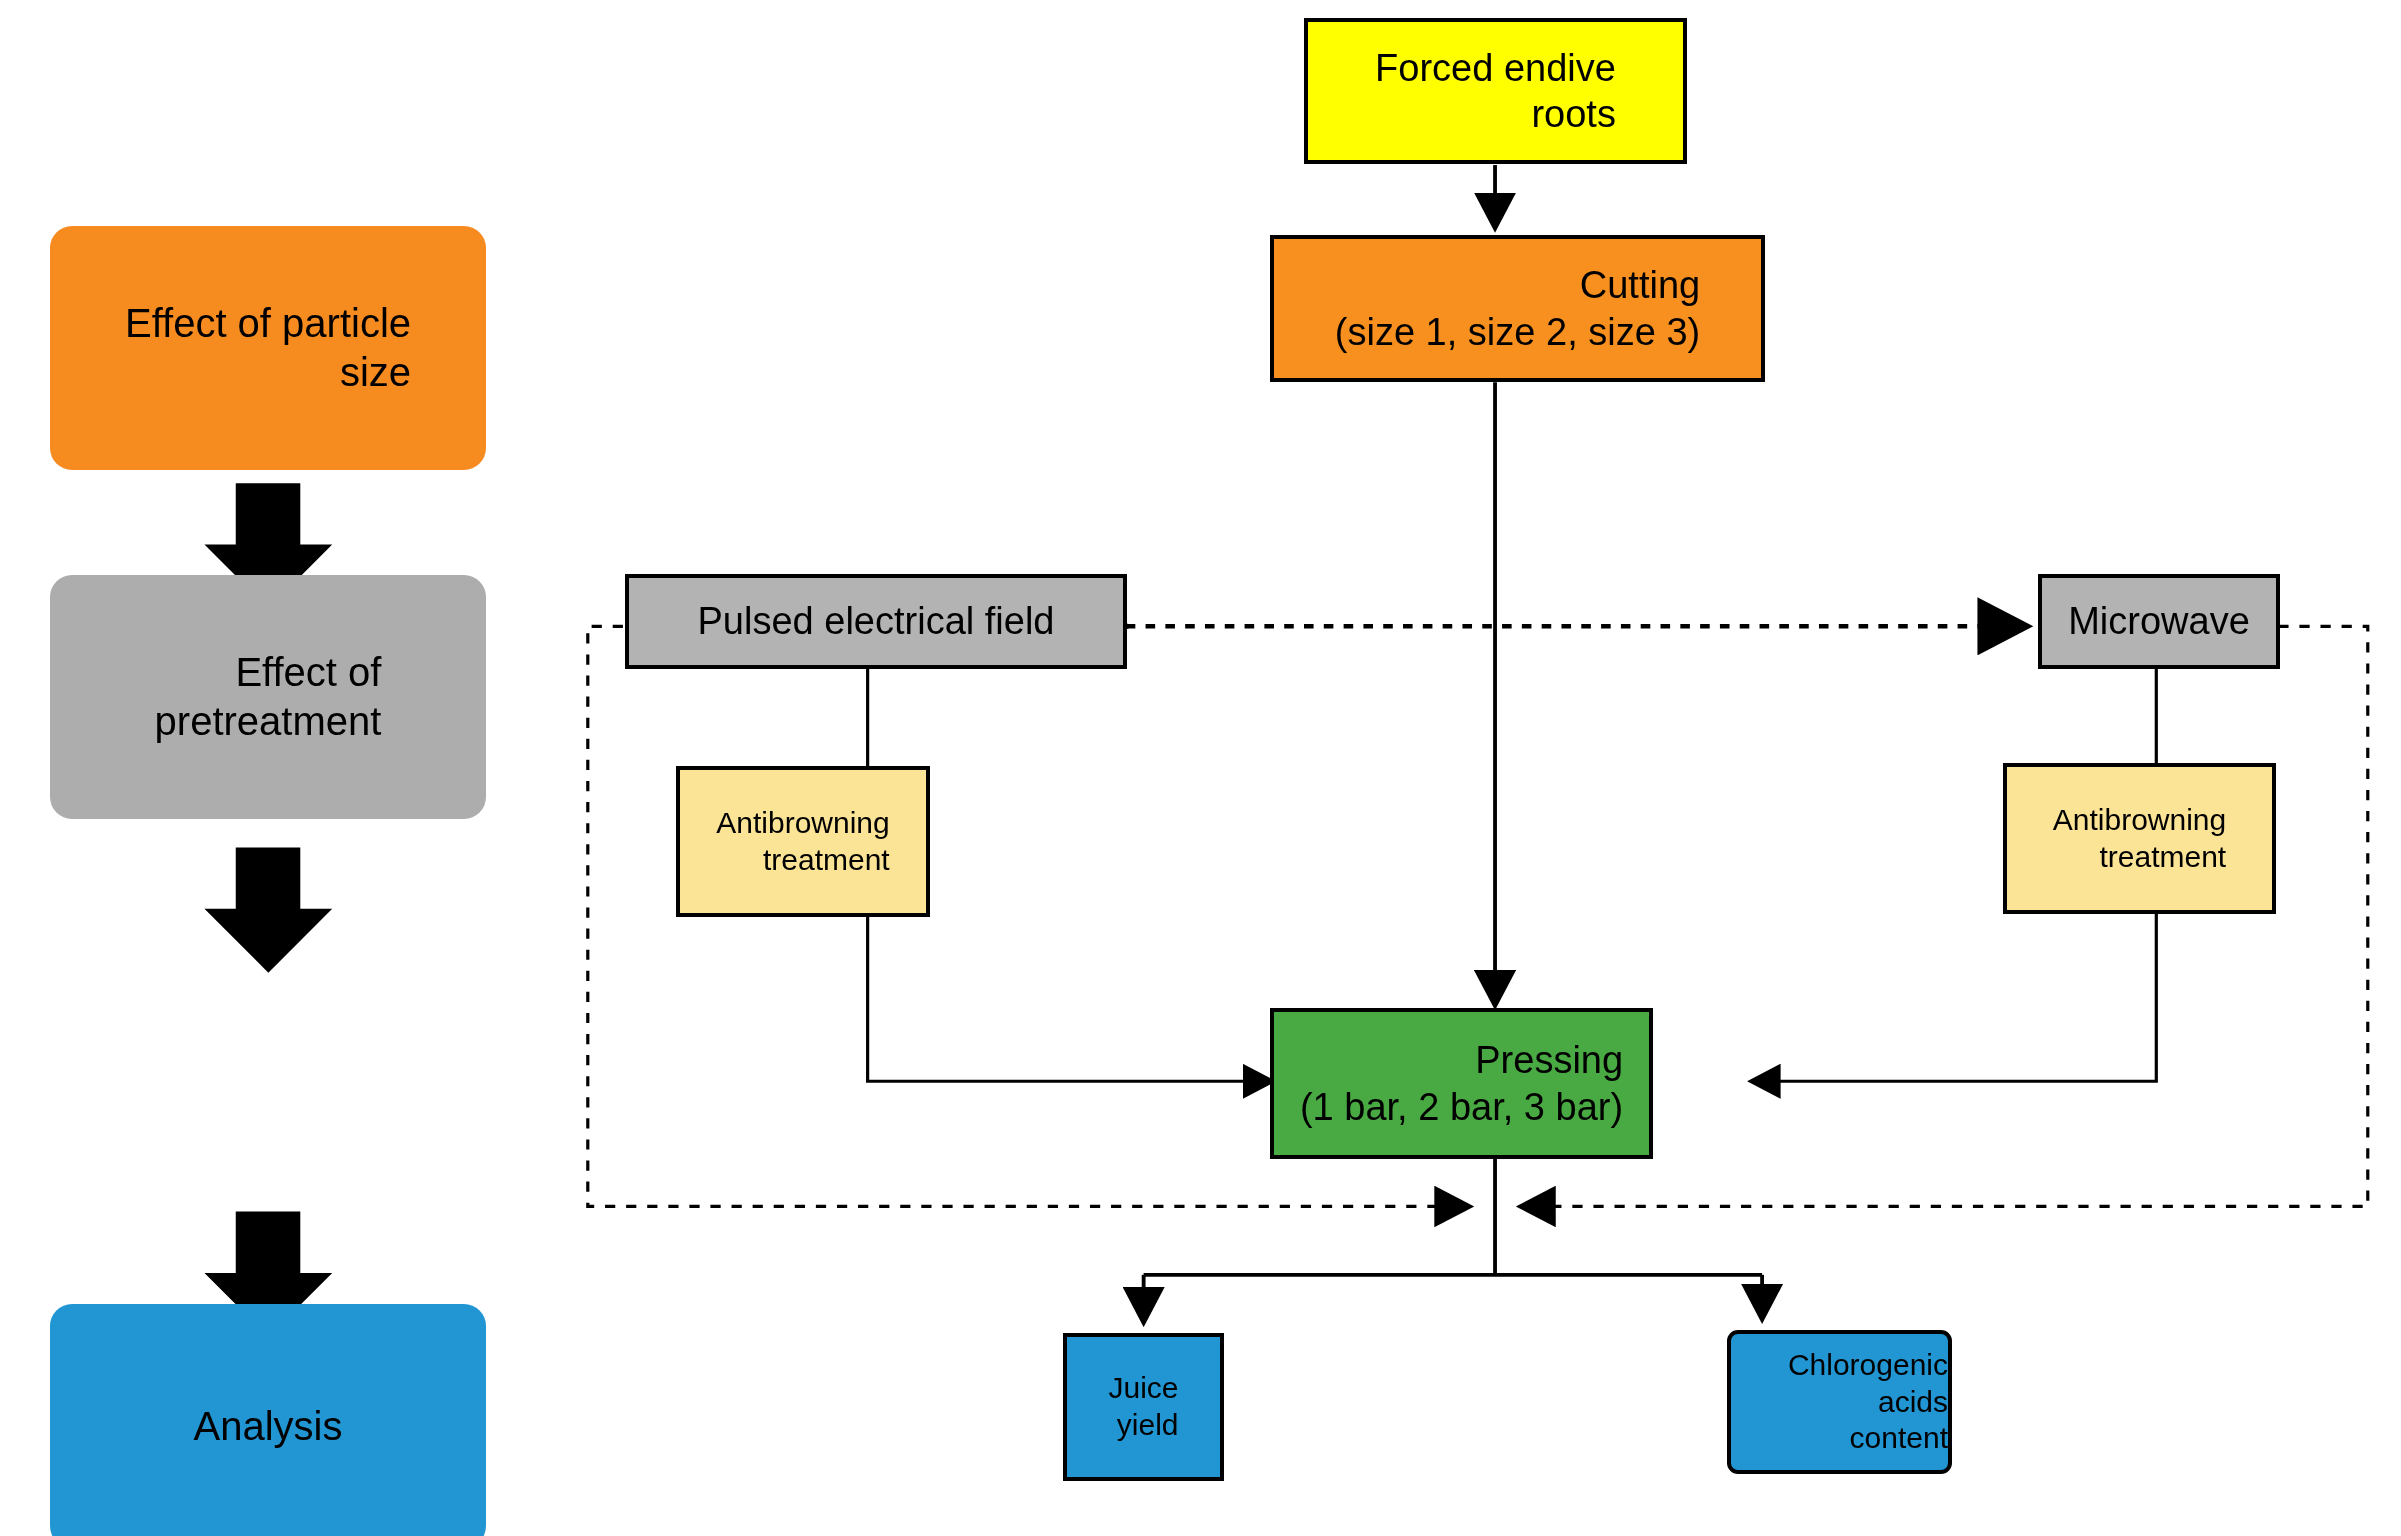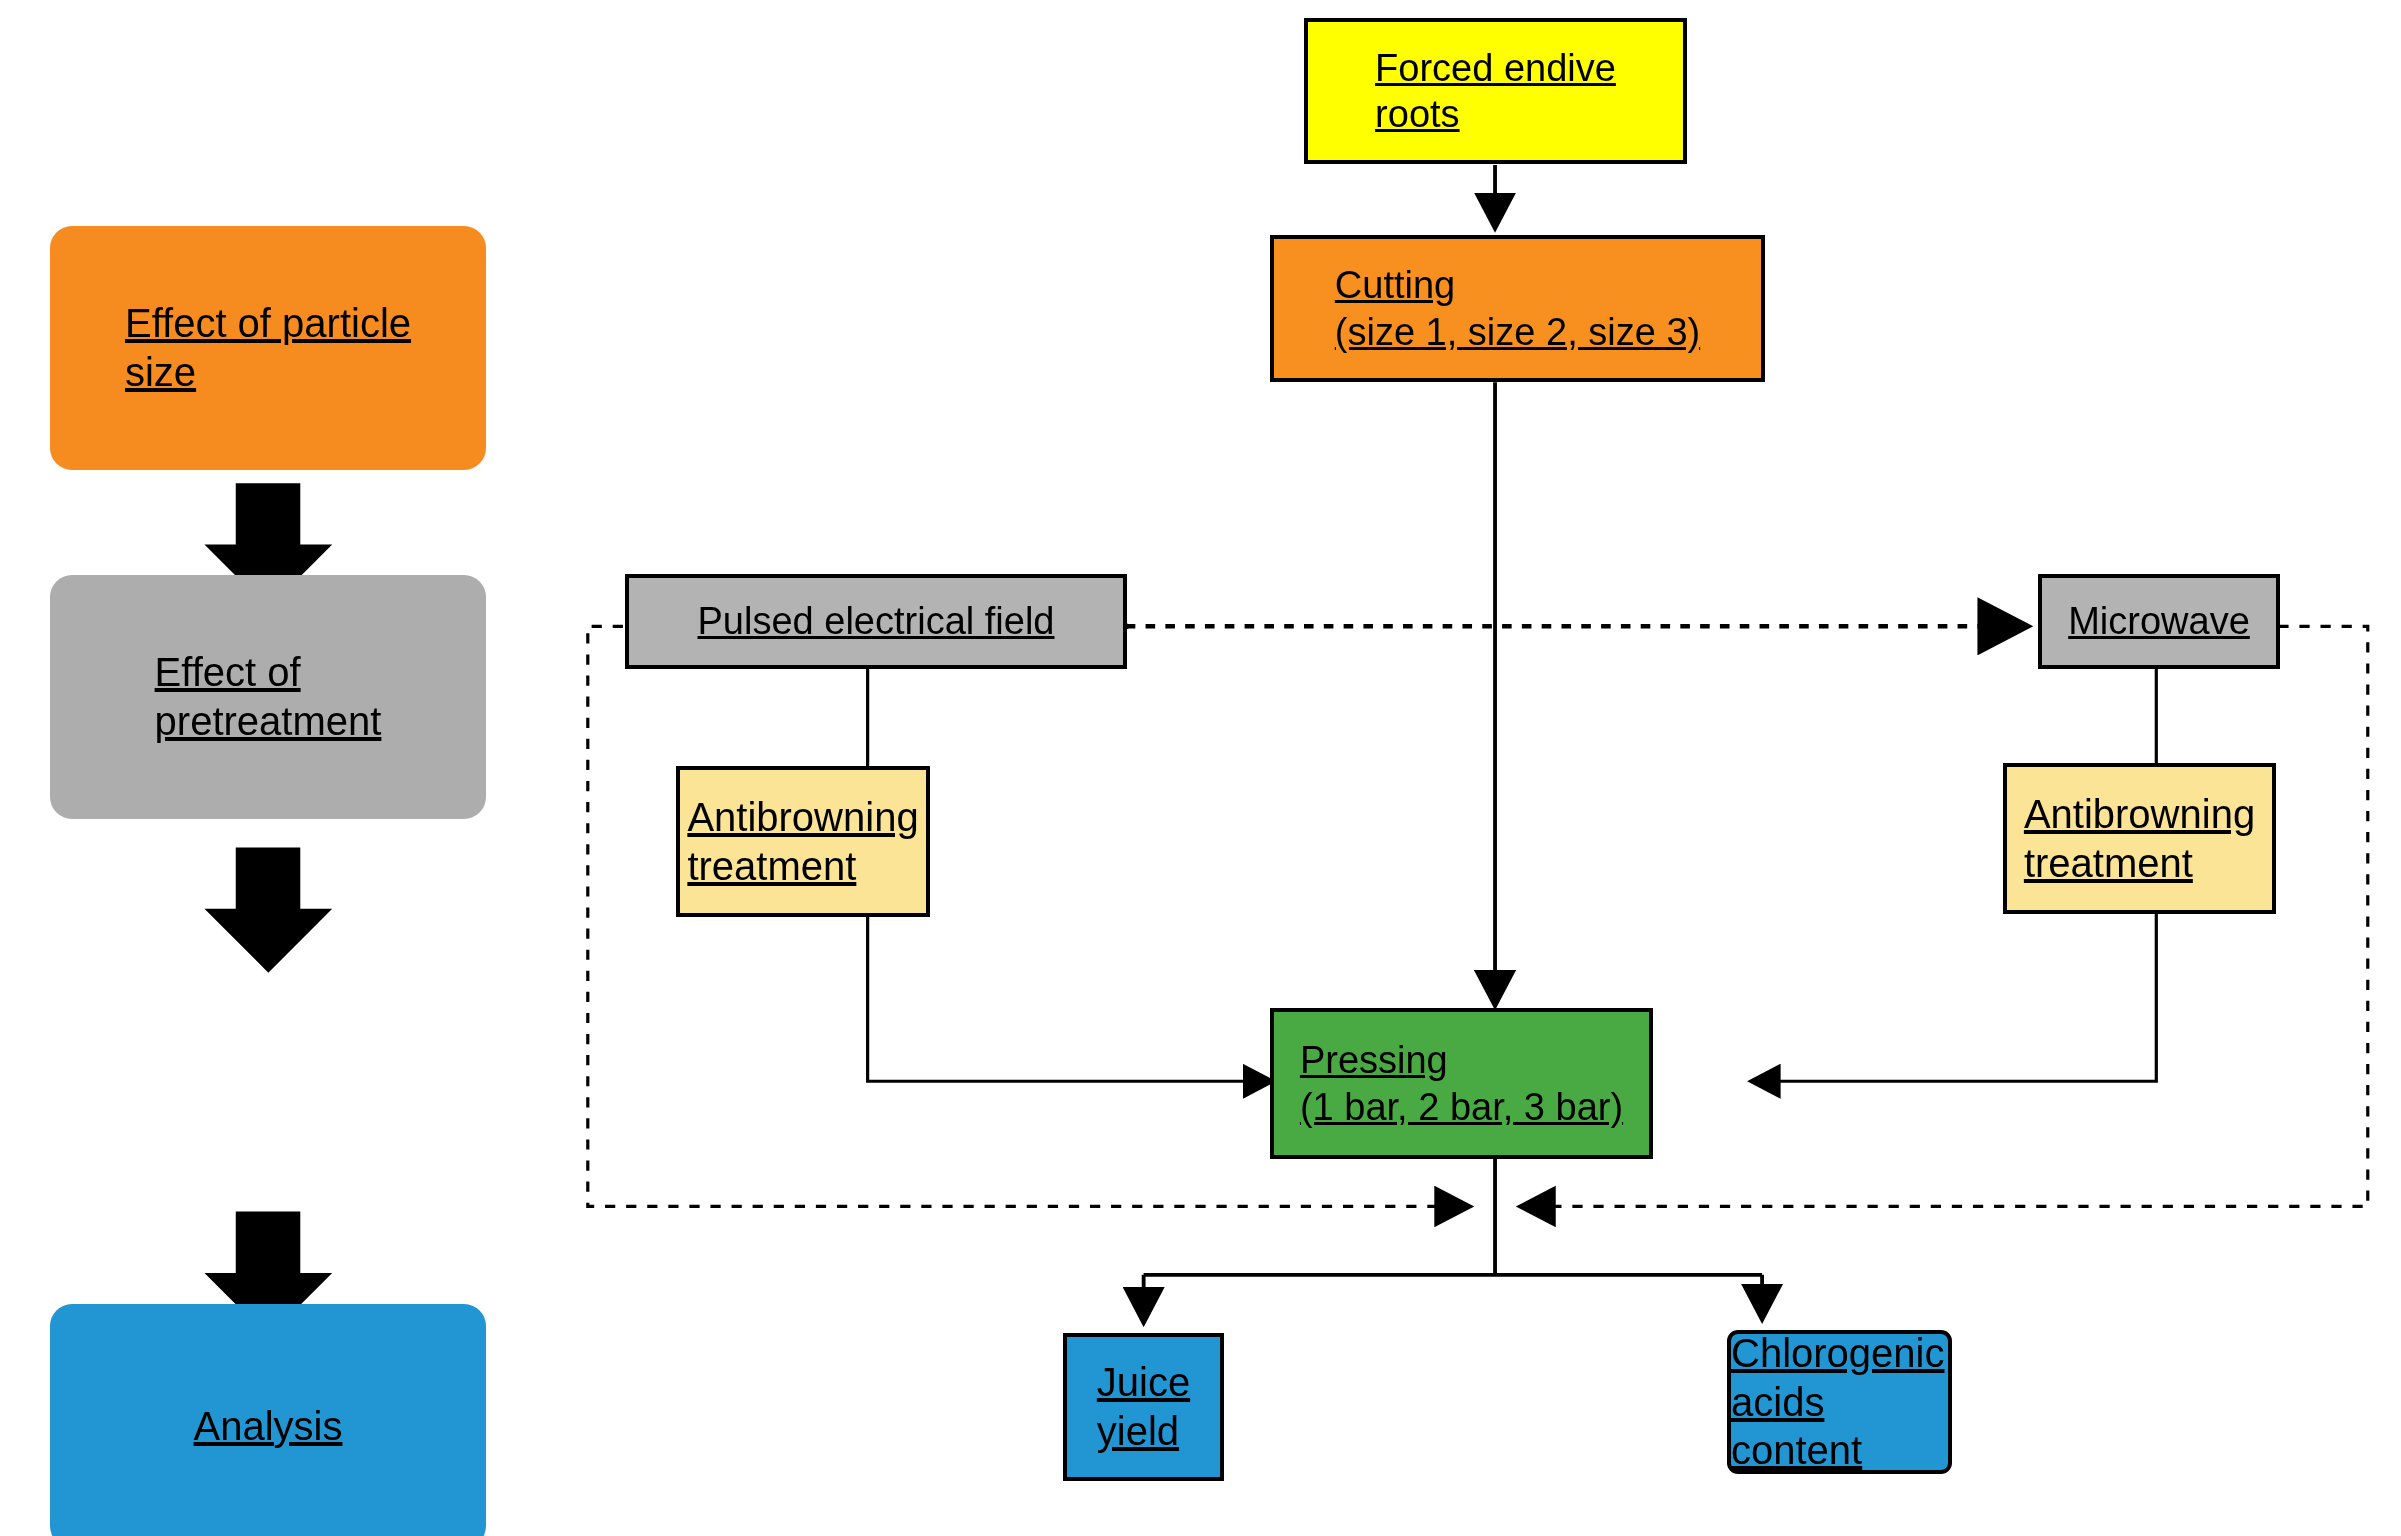--- a/index.html
+++ b/index.html
@@ -1,36 +1,36 @@
 <!DOCTYPE html>
 <html style="font-size:10.2px"><head>
 <meta charset="utf-8">
 <style>
   html,body{margin:0;padding:0;background:#ffffff;}
   body{width:2401px;height:1537px;position:relative;
        font-family:"Liberation Sans", sans-serif;color:#000;}
   #stage{position:absolute;left:0;top:0;width:2401px;height:1537px;overflow:hidden;background:#fff;}
   svg.edges{position:absolute;left:0;top:0;width:2401px;height:1537px;pointer-events:none;}
   .node{position:absolute;display:flex;align-items:center;justify-content:center;
-        text-align:left;line-height:1.22;box-sizing:border-box;text-decoration:underline;}
+        text-align:right;line-height:1.22;box-sizing:border-box;}
   
   .pill{border-radius:22px;font-size:40px;}
   .pill.orange{background:#F68B1F;}
   .pill.gray{background:#ADADAD;}
   .pill.green{background:#49A942;}
   .pill.blue{background:#2196D3;}
   
   .box{border:4.5px solid #000;font-size:38px;}
   .box.yellow{background:#FFFF00;}
   .box.orange{background:#F7901E;}
   .box.grayb{background:#B3B3B3;}
   .box.cream{background:#FCE497;}
   .box.greenb{background:#49A942;}
   .box.blueb{background:#2196D3;}
-  .box.small{font-size:40px;}
+  .box.small{font-size:30px;}
 </style>
 </head>
 <body>
 
 <div id="stage">
 
   <svg class="edges" viewBox="0 0 3758 2405">
     <defs>
       <marker id="ah" markerWidth="11" markerHeight="11" refX="9" refY="5.5" orient="auto" markerUnits="strokeWidth">
         <path d="M0,0 L10.5,5.5 L0,11 z" fill="#000"></path>

